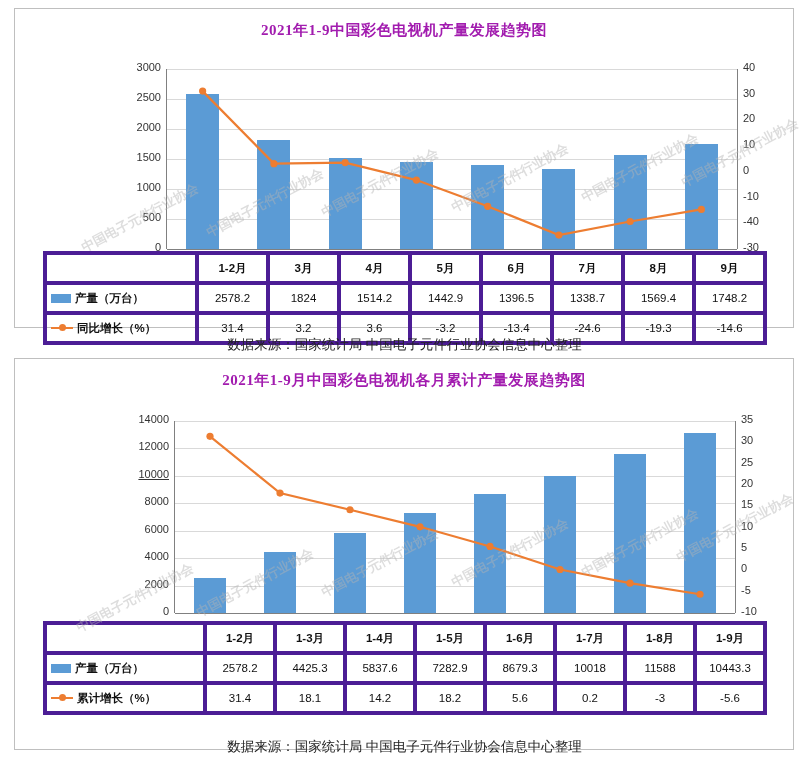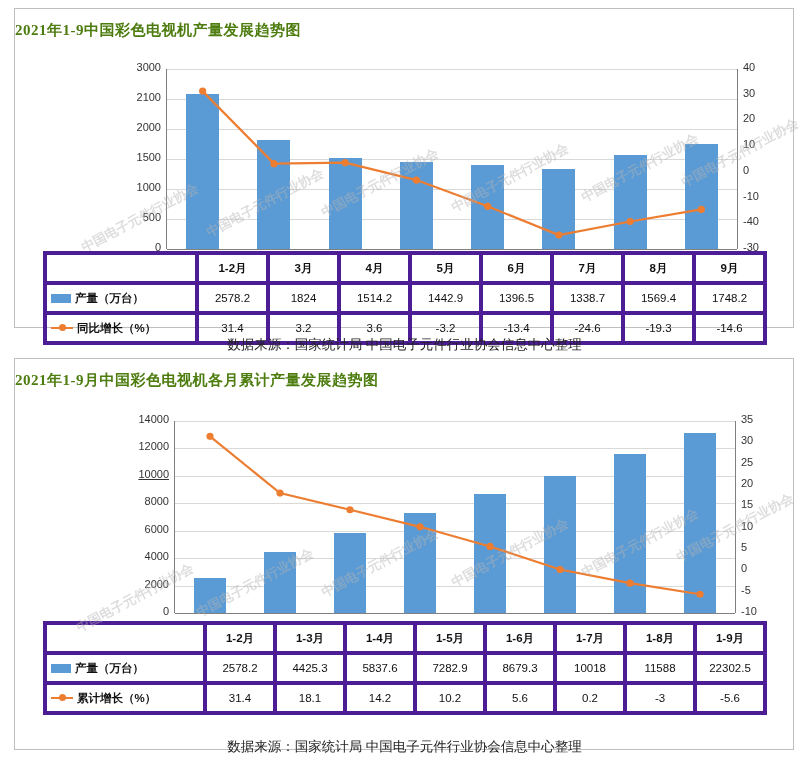--- a/index.html
+++ b/index.html
@@ -8,21 +8,21 @@
     font-family:"Liberation Sans","DejaVu Sans",sans-serif;
     color:#000;overflow:hidden;
   }
   .panel{
     position:absolute;left:14px;width:780px;border:1px solid #bfbfbf;background:#fff;
     box-sizing:border-box;
   }
   #panel1{top:8px;height:320px;}
   #panel2{top:358px;height:392px;}
   .chart-title{
-    text-align:left;font-weight:bold;font-size:15px;color:#4d7c0f;
+    text-align:center;font-weight:bold;font-size:15px;color:#a21caf;
     font-family:"Liberation Serif","DejaVu Serif",serif;
     padding-top:12px;letter-spacing:0.5px;
   }
   .plot-wrap{position:relative;}
   .axis-label{
     position:absolute;font-size:11px;color:#333;text-align:right;
     font-family:"Liberation Sans",sans-serif;white-space:nowrap;
   }
   .axis-label.right{text-align:left;}
   .bar{position:absolute;background:#5b9bd5;}
@@ -77,21 +77,21 @@
       <div class="axis-label" style="top: 172px; left: -46px; width: 40px;">0</div>
       <div class="gridline" style="top: 150px;"></div>
       <div class="axis-label" style="top: 142px; left: -46px; width: 40px;">500</div>
       <div class="gridline" style="top: 120px;"></div>
       <div class="axis-label" style="top: 112px; left: -46px; width: 40px;">1000</div>
       <div class="gridline" style="top: 90px;"></div>
       <div class="axis-label" style="top: 82px; left: -46px; width: 40px;">1500</div>
       <div class="gridline" style="top: 60px;"></div>
       <div class="axis-label" style="top: 52px; left: -46px; width: 40px;">2000</div>
       <div class="gridline" style="top: 30px;"></div>
-      <div class="axis-label" style="top: 22px; left: -46px; width: 40px;">2100</div>
+      <div class="axis-label" style="top: 22px; left: -46px; width: 40px;">2500</div>
       <div class="gridline" style="top: 0px;"></div>
       <div class="axis-label" style="top: -8px; left: -46px; width: 40px;">3000</div>
       <div class="axis-label right" style="top: 172px; left: 576px; width: 40px;">-30</div>
       <div class="axis-label right" style="top: 146.286px; left: 576px; width: 40px;">-40</div>
       <div class="axis-label right" style="top: 120.571px; left: 576px; width: 40px;">-10</div>
       <div class="axis-label right" style="top: 94.8571px; left: 576px; width: 40px;">0</div>
       <div class="axis-label right" style="top: 69.1429px; left: 576px; width: 40px;">10</div>
       <div class="axis-label right" style="top: 43.4286px; left: 576px; width: 40px;">20</div>
       <div class="axis-label right" style="top: 17.7143px; left: 576px; width: 40px;">30</div>
       <div class="axis-label right" style="top: -8px; left: 576px; width: 40px;">40</div>
@@ -256,28 +256,28 @@
           </tr>
           <tr>
             <td class="rowhead"><span class="legend-swatch"></span>产量（万台）</td>
             <td>2578.2</td>
             <td>4425.3</td>
             <td>5837.6</td>
             <td>7282.9</td>
             <td>8679.3</td>
             <td>10018</td>
             <td>11588</td>
-            <td>22302.5</td>
+            <td>10443.3</td>
           </tr>
           <tr>
             <td class="rowhead"><span class="legend-line"><i></i><b></b></span>累计增长（%）</td>
             <td>31.4</td>
             <td>18.1</td>
             <td>14.2</td>
-            <td>10.2</td>
+            <td>18.2</td>
             <td>5.6</td>
             <td>0.2</td>
             <td>-3</td>
             <td>-5.6</td>
           </tr>
         </tbody>
       </table>
     </div>
 <div class="wm" style="left: 55px; top: 230px;">中国电子元件行业协会</div>
     <div class="wm" style="left: 175px; top: 215px;">中国电子元件行业协会</div>

